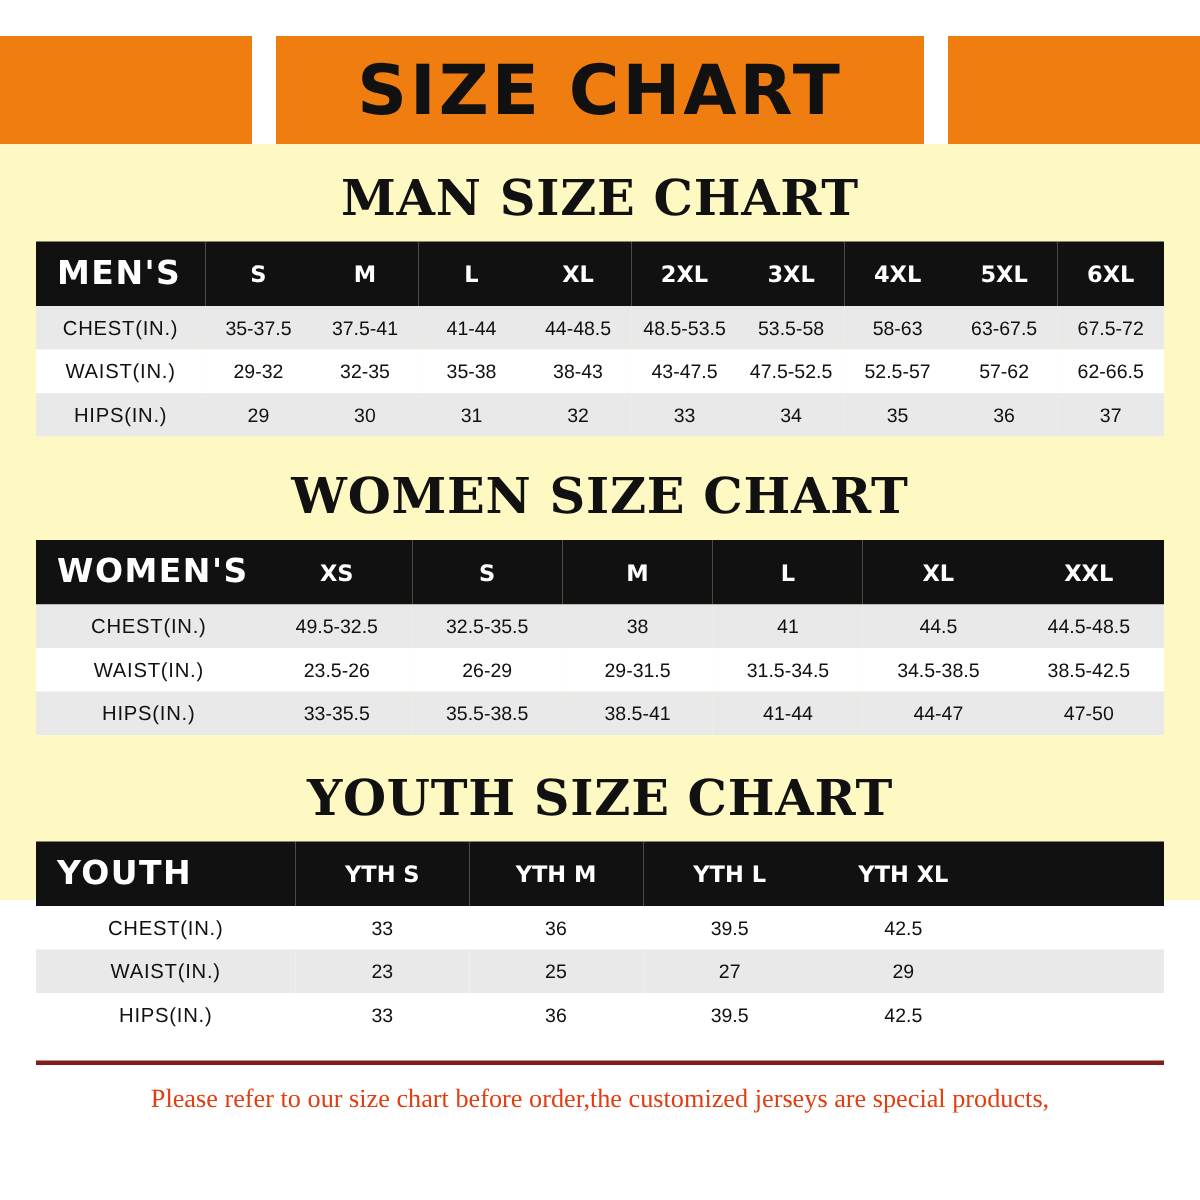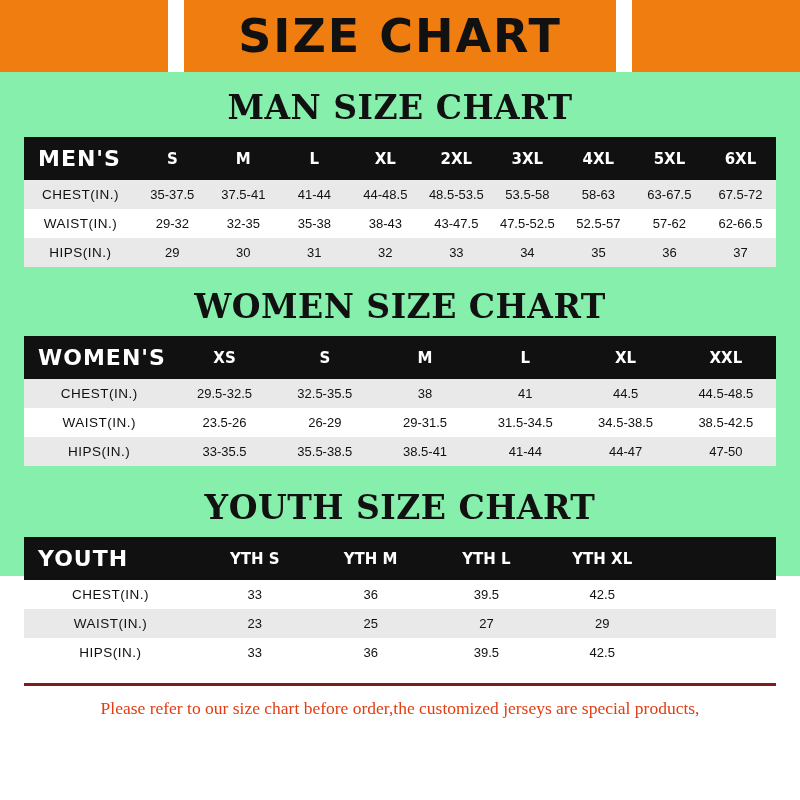--- a/index.html
+++ b/index.html
@@ -10,22 +10,23 @@
     width: 800px;
     height: 800px;
     background: #ffffff;
     font-family: "Liberation Sans", sans-serif;
     overflow: hidden;
   }
   .page {
     position: relative;
     width: 800px;
     height: 576px;
-    background: #86efac;
+    background: #fef9c3;
     box-sizing: border-box;
+    margin-top: 24px;
   }
   
   .header-band {
     position: relative;
     width: 100%;
     height: 72px;
     background: #f07d10;
     display: flex;
     align-items: center;
     justify-content: center;
@@ -219,21 +220,21 @@
           <th>S</th>
           <th>M</th>
           <th>L</th>
           <th>XL</th>
           <th>XXL</th>
         </tr>
       </thead>
       <tbody>
         <tr class="odd">
           <td class="firstcol">CHEST(IN.)</td>
-          <td>29.5-32.5</td>
+          <td>49.5-32.5</td>
           <td>32.5-35.5</td>
           <td>38</td>
           <td>41</td>
           <td>44.5</td>
           <td>44.5-48.5</td>
         </tr>
         <tr class="even">
           <td class="firstcol">WAIST(IN.)</td>
           <td>23.5-26</td>
           <td>26-29</td>

